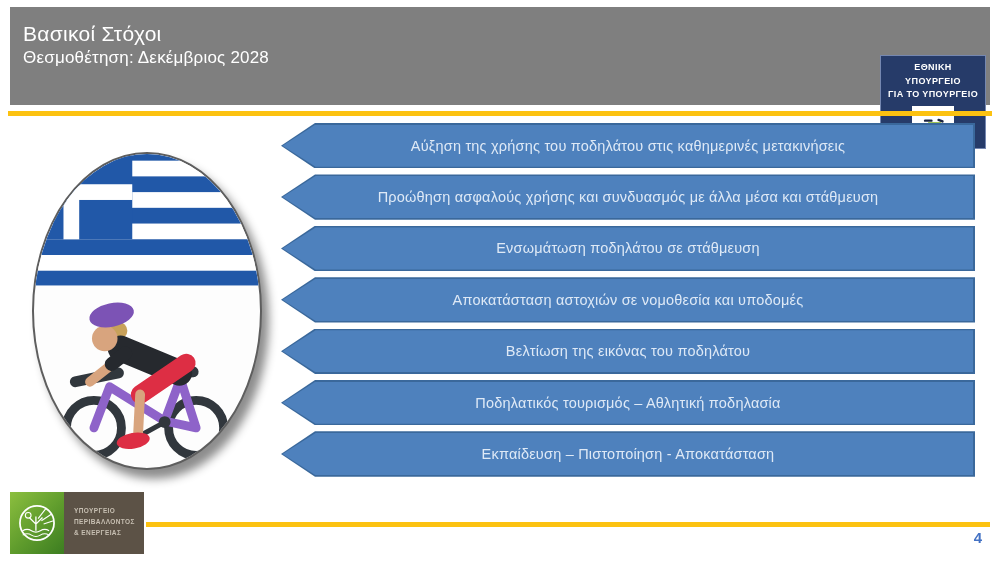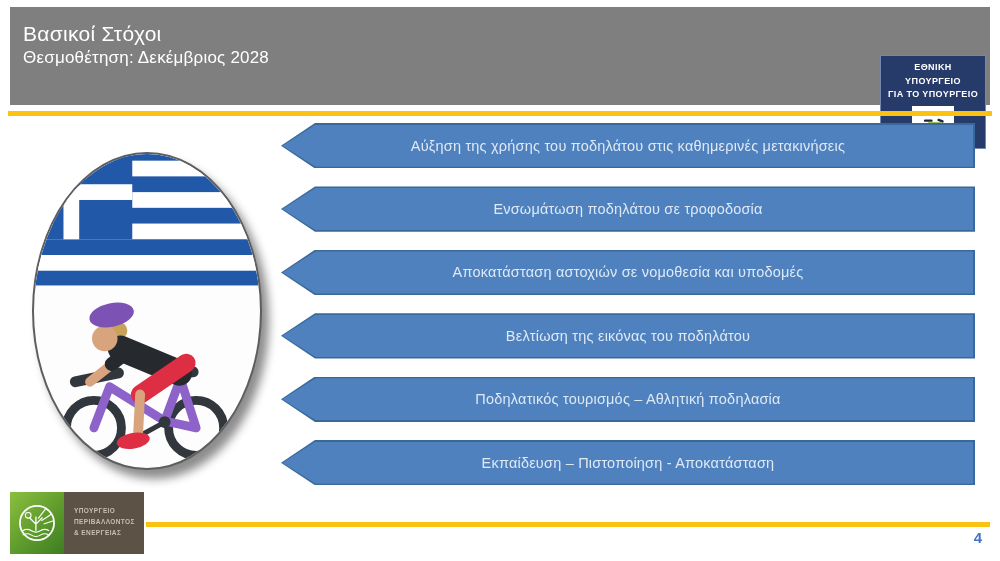--- a/index.html
+++ b/index.html
@@ -33,21 +33,21 @@
   .rule-bottom{position:absolute;left:146px;top:522px;width:844px;height:5px;background:var(--gold);}
 
   
   .oval{position:absolute;left:32px;top:152px;width:230px;height:318px;border-radius:50%;
     overflow:hidden;background:#fdfdfd;border:2px solid #5e5e5e;
     box-shadow:7px 9px 10px rgba(0,0,0,.45);}
   .oval svg{display:block;width:100%;height:100%;}
 
   
   .goals{position:absolute;left:281px;top:123px;width:694px;display:flex;
-    flex-direction:column;gap:18px;}
+    flex-direction:column;gap:6px;}
   .goal{position:relative;height:45.4px;}
   .goal .shape-border{position:absolute;inset:0;background:var(--banner-border);
     clip-path:polygon(0 50%,34px 0,100% 0,100% 100%,34px 100%);}
   .goal .shape-fill{position:absolute;inset:1.6px;background:var(--accent-blue);
     clip-path:polygon(0 50%,33px 0,100% 0,100% 100%,33px 100%);}
   .goal .label{position:absolute;inset:0;display:flex;align-items:center;justify-content:center;
     color:#DEE9F6;font-size:14.5px;letter-spacing:.2px;text-align:center;}
 
   
   .ministry-green{position:absolute;left:10px;top:492px;width:54px;height:62px;
@@ -129,21 +129,26 @@
 
   <div class="goals">
     <div class="goal">
       <div class="shape-border"></div>
       <div class="shape-fill"></div>
       <span class="label">Αύξηση της χρήσης του ποδηλάτου στις καθημερινές μετακινήσεις</span>
     </div>
     <div class="goal">
       <div class="shape-border"></div>
       <div class="shape-fill"></div>
-      <span class="label">Ενσωμάτωση ποδηλάτου σε τροφοδοσία</span>
+      <span class="label">Προώθηση ασφαλούς χρήσης και συνδυασμός με άλλα μέσα και στάθμευση</span>
+    </div>
+    <div class="goal">
+      <div class="shape-border"></div>
+      <div class="shape-fill"></div>
+      <span class="label">Ενσωμάτωση ποδηλάτου σε στάθμευση</span>
     </div>
     <div class="goal">
       <div class="shape-border"></div>
       <div class="shape-fill"></div>
       <span class="label">Αποκατάσταση αστοχιών σε νομοθεσία και υποδομές</span>
     </div>
     <div class="goal">
       <div class="shape-border"></div>
       <div class="shape-fill"></div>
       <span class="label">Βελτίωση της εικόνας του ποδηλάτου</span>

